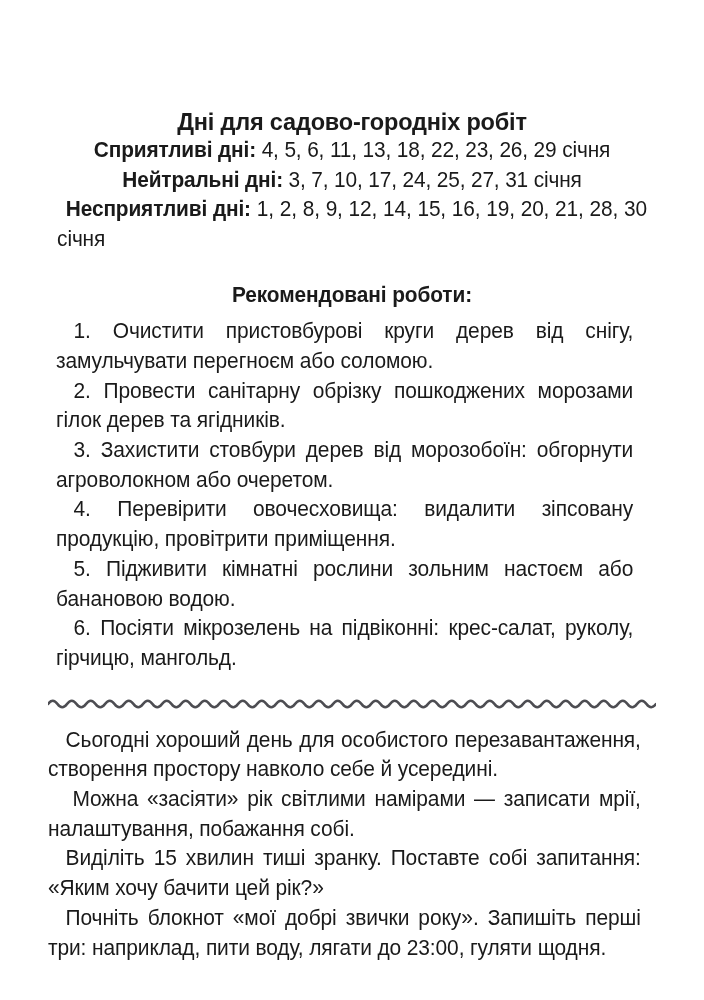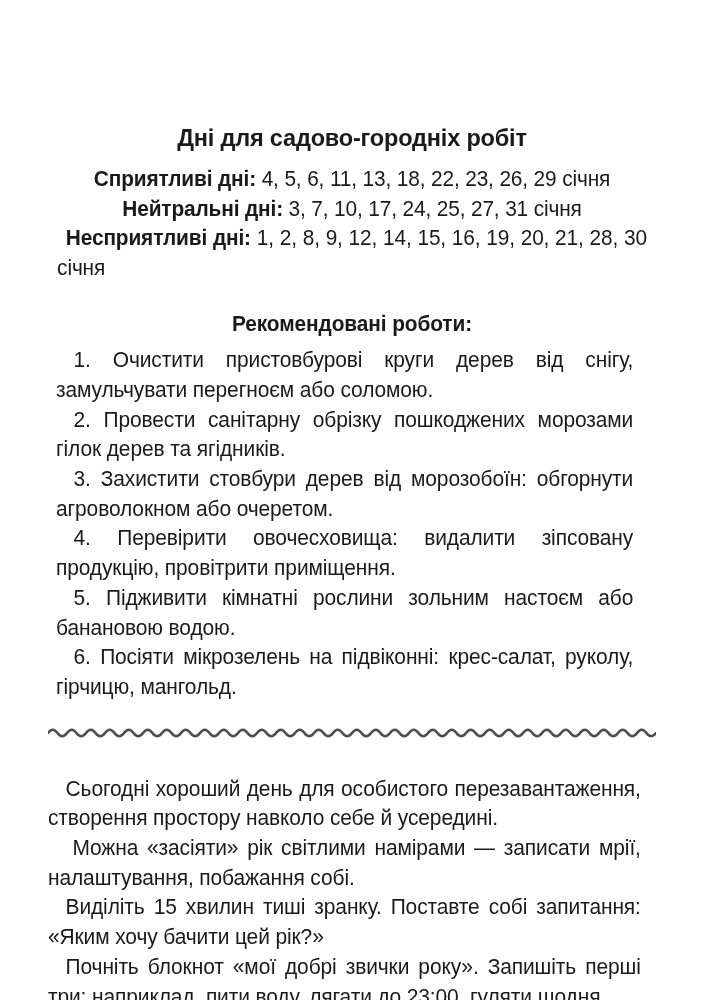--- a/index.html
+++ b/index.html
@@ -18,39 +18,39 @@
     -webkit-font-smoothing: antialiased;
   }
 
   .page {
     position: absolute;
     left: 0;
     top: 0;
     width: 704px;
     height: 1000px;
     box-sizing: border-box;
-    padding: 16px 48px;
+    padding: 0 48px;
   }
 
   
   .doc-title {
     margin: 0;
     padding-top: 108px;
     text-align: center;
     font-size: 24.5px;
     font-weight: bold;
     letter-spacing: -0.2px;
     line-height: 1.15;
     transform: scaleX(0.96);
     transform-origin: center top;
   }
 
   
   .days-block {
-    margin-top: 13px;
+    margin-top: 0;
   }
   .days-line {
     text-align: center;
     font-size: 21.5px;
     line-height: 29.5px;
     letter-spacing: -0.15px;
     transform: scaleX(0.97);
     transform-origin: center top;
   }
   .days-line .days-label {
@@ -108,21 +108,21 @@
     display: block;
   }
   .divider-wave {
     display: block;
     width: 608px;
     height: 16px;
   }
 
   
   .notes {
-    margin-top: 24px;
+    margin-top: 4px;
   }
 </style>
 </head>
 <body>
 
 <div class="page">
 
   <h1 class="doc-title">Дні для садово-городніх робіт</h1>
 
   <div class="days-block">

